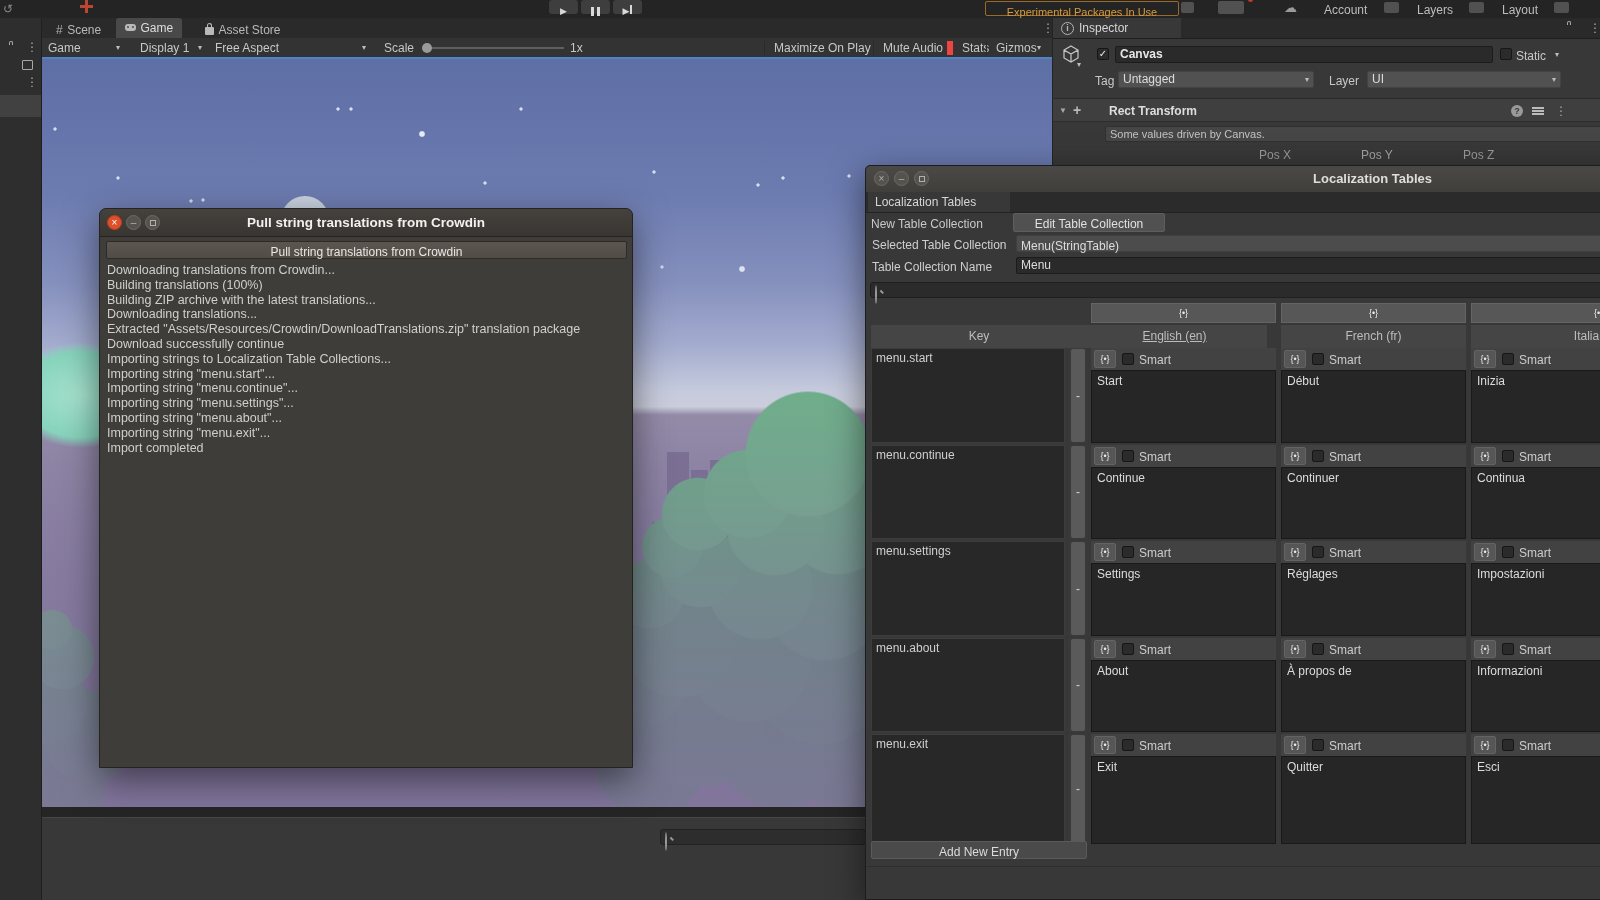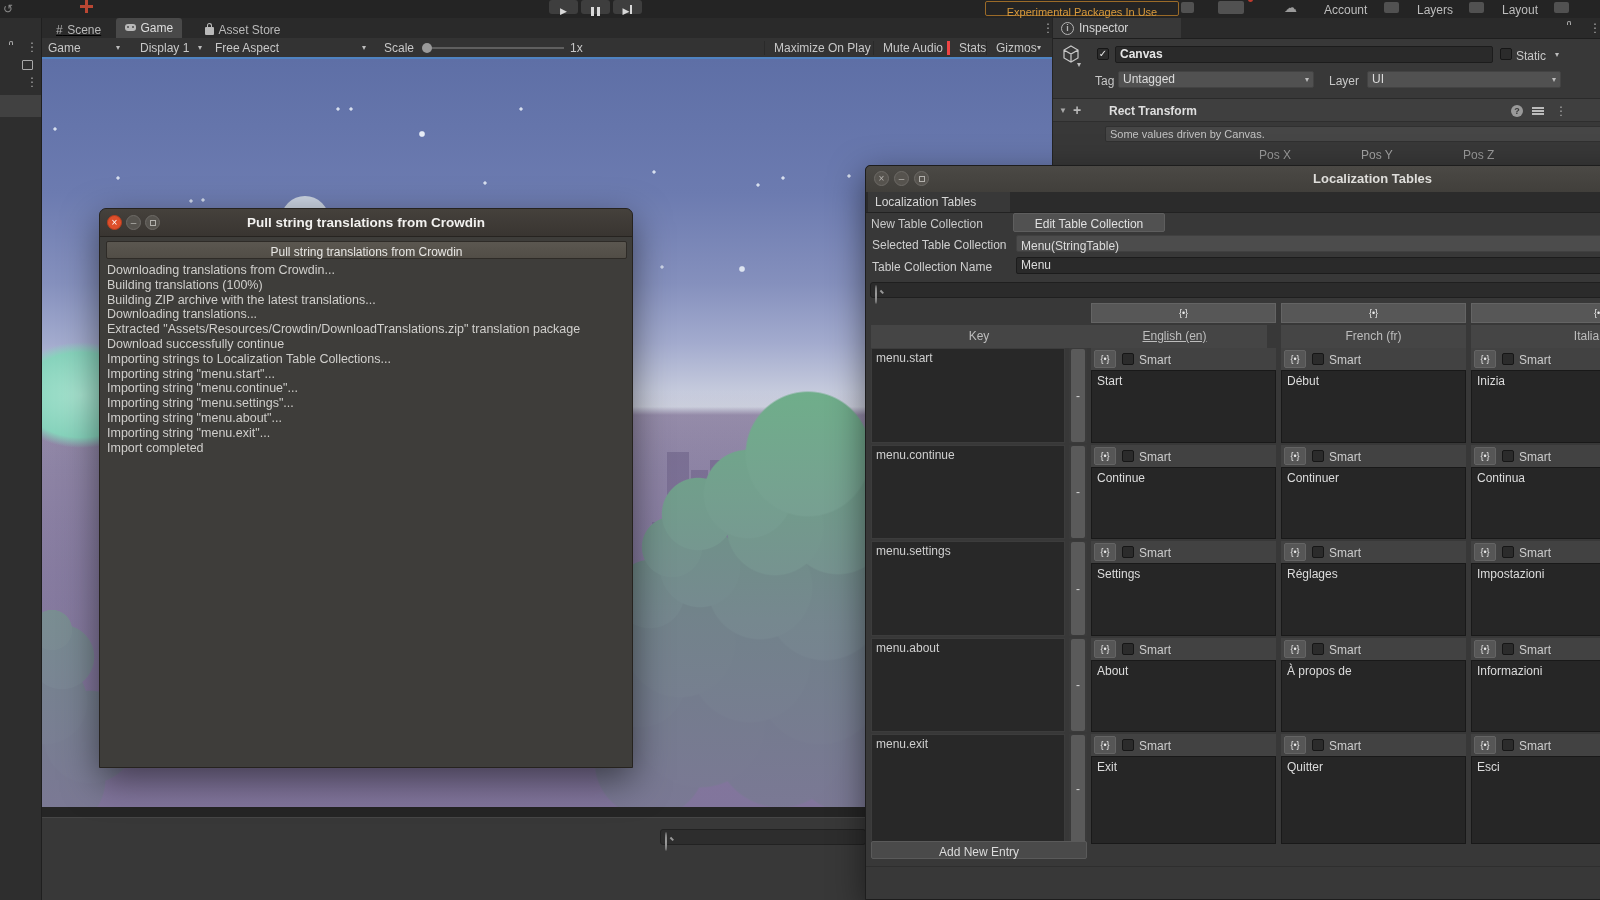--- a/index.html
+++ b/index.html
@@ -103,21 +103,21 @@
 
   <div class="abs" style="left:0;top:18px;width:41px;height:882px;background:#2e2e2e;border-right:1px solid #1f1f1f;">
     <span class="abs lock" style="left:8px;top:27px;"></span>
     <span class="abs kebab" style="left:26px;top:23px;">⋮</span>
     <div class="abs" style="left:22px;top:42px;width:11px;height:10px;border:1.5px solid #a8a8a8;border-radius:1px;box-sizing:border-box;"></div>
     <span class="abs kebab" style="left:26px;top:58px;">⋮</span>
     <div class="abs" style="left:0;top:77px;width:41px;height:22px;background:#414141;"></div>
   </div>
 
   <div class="abs" style="left:42px;top:18px;width:1010px;height:20px;background:#2a2a2a;border-bottom:1px solid #1e1e1e;">
-    <div class="abs" style="left:6px;top:2px;height:18px;padding:0 8px;text-decoration:underline;">
+    <div class="abs" style="left:6px;top:2px;height:18px;padding:0 8px;">
       <span style="color:#b0b0b0;font-size:12px;line-height:18px;">#</span>
       <span style="color:#b9b9b9;font-size:12px;line-height:18px;">Scene</span>
     </div>
     <div class="abs" style="left:74px;top:0px;height:20px;background:#494949;border-radius:3px 3px 0 0;padding:0 9px;">
       <span class="pad" style="display:inline-block;margin-bottom:1px;"></span>
       <span style="color:#dedede;font-size:12px;line-height:20px;">Game</span>
     </div>
     <div class="abs" style="left:155px;top:2px;height:18px;padding:0 8px;">
       <span class="bag" style="display:inline-block;margin-bottom:-1px;"></span>
       <span style="color:#b9b9b9;font-size:12px;line-height:18px;">Asset Store</span>
@@ -131,21 +131,21 @@
     <span class="abs txt" style="left:98px;top:3px;">Display 1</span>
     <span class="abs caret" style="left:156px;top:6px;">▾</span>
     <span class="abs txt" style="left:173px;top:3px;">Free Aspect</span>
     <span class="abs caret" style="left:320px;top:6px;">▾</span>
     <span class="abs txt" style="left:342px;top:3px;text-align:right;">Scale</span>
     <div class="abs" style="left:384px;top:9px;width:138px;height:2px;background:#5f5f5f;"></div>
     <div class="abs" style="left:380px;top:5px;width:10px;height:10px;border-radius:50%;background:#9a9a9a;"></div>
     <span class="abs txt" style="left:528px;top:3px;">1x</span>
     <span class="abs txt" style="left:722px;top:3px;border-left:1px solid #2a2a2a;padding-left:9px;">Maximize On Play</span>
     <span class="abs txt" style="left:831px;top:3px;border-left:1px solid #2a2a2a;padding-left:9px;">Mute Audio</span>
-    <span class="abs txt" style="left:905px;top:3px;border-left:3px solid #ef4444;padding-left:9px;">Stats</span>
+    <span class="abs txt" style="left:905px;top:3px;border-left:6px solid #ef4444;padding-left:9px;">Stats</span>
     <span class="abs txt" style="left:944px;top:3px;border-left:1px solid #2a2a2a;padding-left:9px;">Gizmos</span>
     <span class="abs caret" style="left:995px;top:6px;">▾</span>
   </div>
 
   <div class="abs" style="left:42px;top:59px;width:1010px;height:748px;overflow:hidden;">
     <div class="abs" style="left:0;top:0;right:0;bottom:0;background:linear-gradient(180deg,#5e6fa6 0%,#6c7bb0 18%,#8590bd 30%,#a3abce 38%,#c6cbdd 44.5%,#cdd1de 46.5%,#958ca9 47.6%,#8d84a4 55%,#837a9d 70%,#7b7195 85%,#766c93 100%);"></div>
     <div class="abs" style="left:0;top:0;right:0;bottom:0;background-image:
       radial-gradient(3px 3px at 13px 70px,#d7dfee 40%,transparent 70%),
       radial-gradient(3px 3px at 76px 119px,#d7dfee 40%,transparent 70%),
       radial-gradient(3px 3px at 149px 142px,#cfd8ea 40%,transparent 70%),

